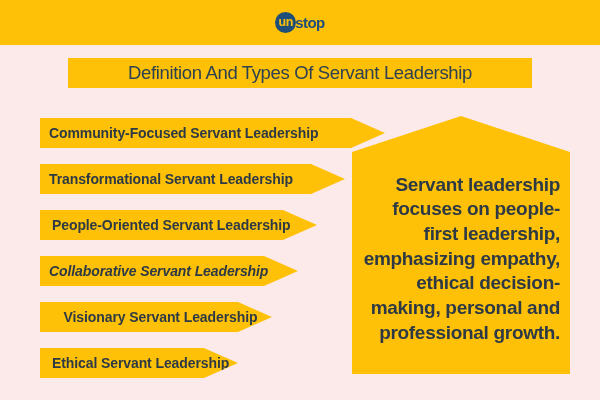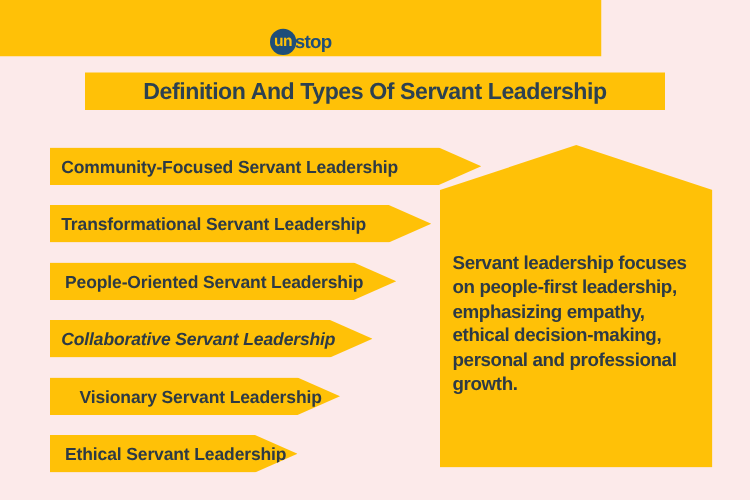--- a/index.html
+++ b/index.html
@@ -13,25 +13,25 @@
     font-family: "Liberation Sans", sans-serif;
     overflow: hidden;
     position: relative;
   }
 
   
   #brand-band {
     position: absolute;
     left: 0;
     top: 0;
-    width: 481px;
+    width: 600px;
     height: 45px;
     background: #ffc107;
     display: flex;
-    align-items: flex-end;
+    align-items: center;
     justify-content: center;
   }
   #logo {
     display: flex;
     align-items: center;
     height: 24px;
   }
   #logo-mark {
     width: 21px;
     height: 21px;
@@ -64,21 +64,21 @@
     top: 58px;
     width: 464px;
     height: 30px;
     background: #ffc107;
     display: flex;
     align-items: center;
     justify-content: center;
   }
   #title-text {
     font-size: 18.5px;
-    font-weight: bold;
+    font-weight: normal;
     color: #2d4150;
     letter-spacing: -0.35px;
     white-space: nowrap;
   }
 
   
   .arrow-row {
     position: absolute;
     left: 40px;
     height: 30px;
@@ -111,22 +111,22 @@
     width: 218px;
     height: 258px;
     background: #ffc107;
     clip-path: polygon(0 36px, 50% 0, 100% 36px, 100% 100%, 0 100%);
     display: flex;
     align-items: center;
     justify-content: center;
   }
   #callout-text {
     padding: 34px 10px 6px 10px;
-    text-align: left;
-    font-size: 15px;
+    text-align: right;
+    font-size: 19px;
     font-weight: bold;
     line-height: 1.3;
     color: #2d3a45;
     letter-spacing: -0.3px;
   }
 </style>
 </head>
 <body>
 
 <div id="brand-band">

